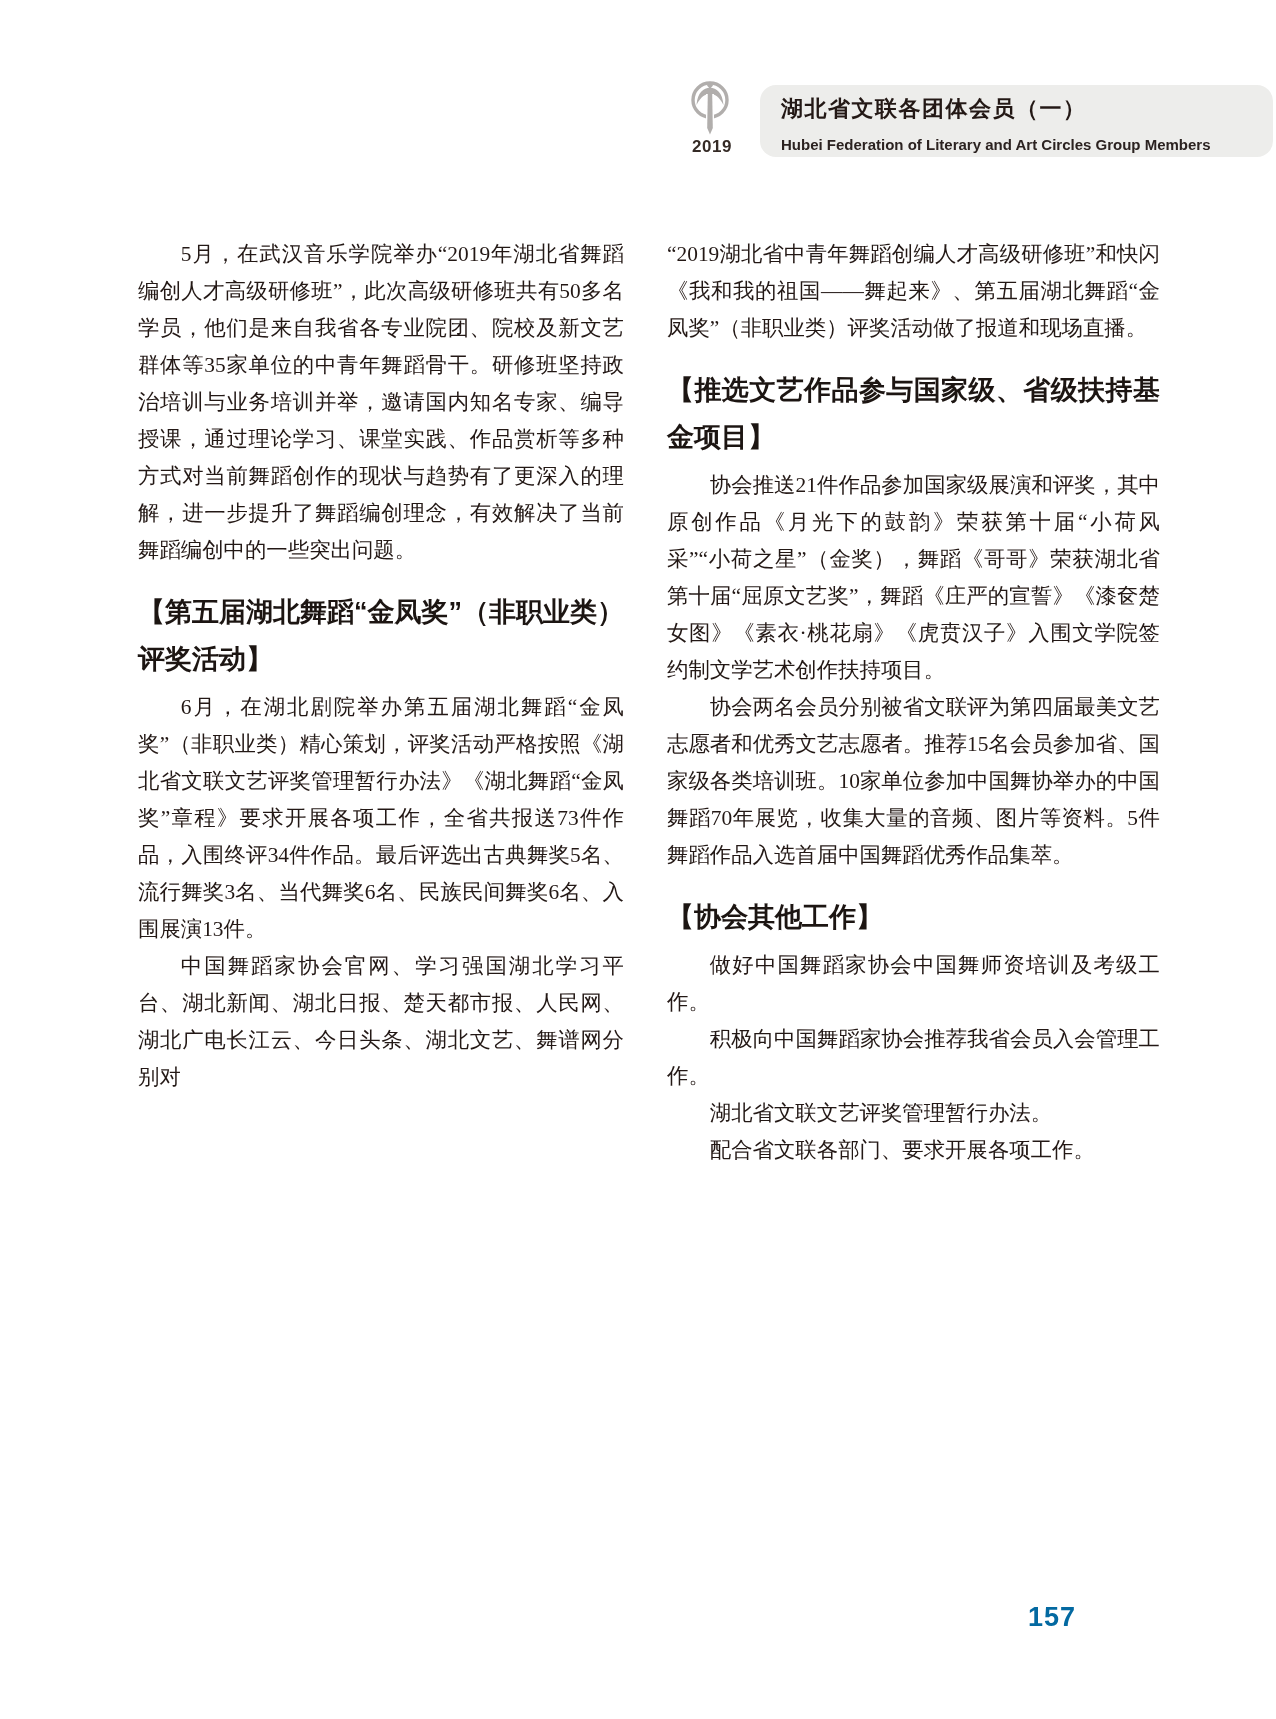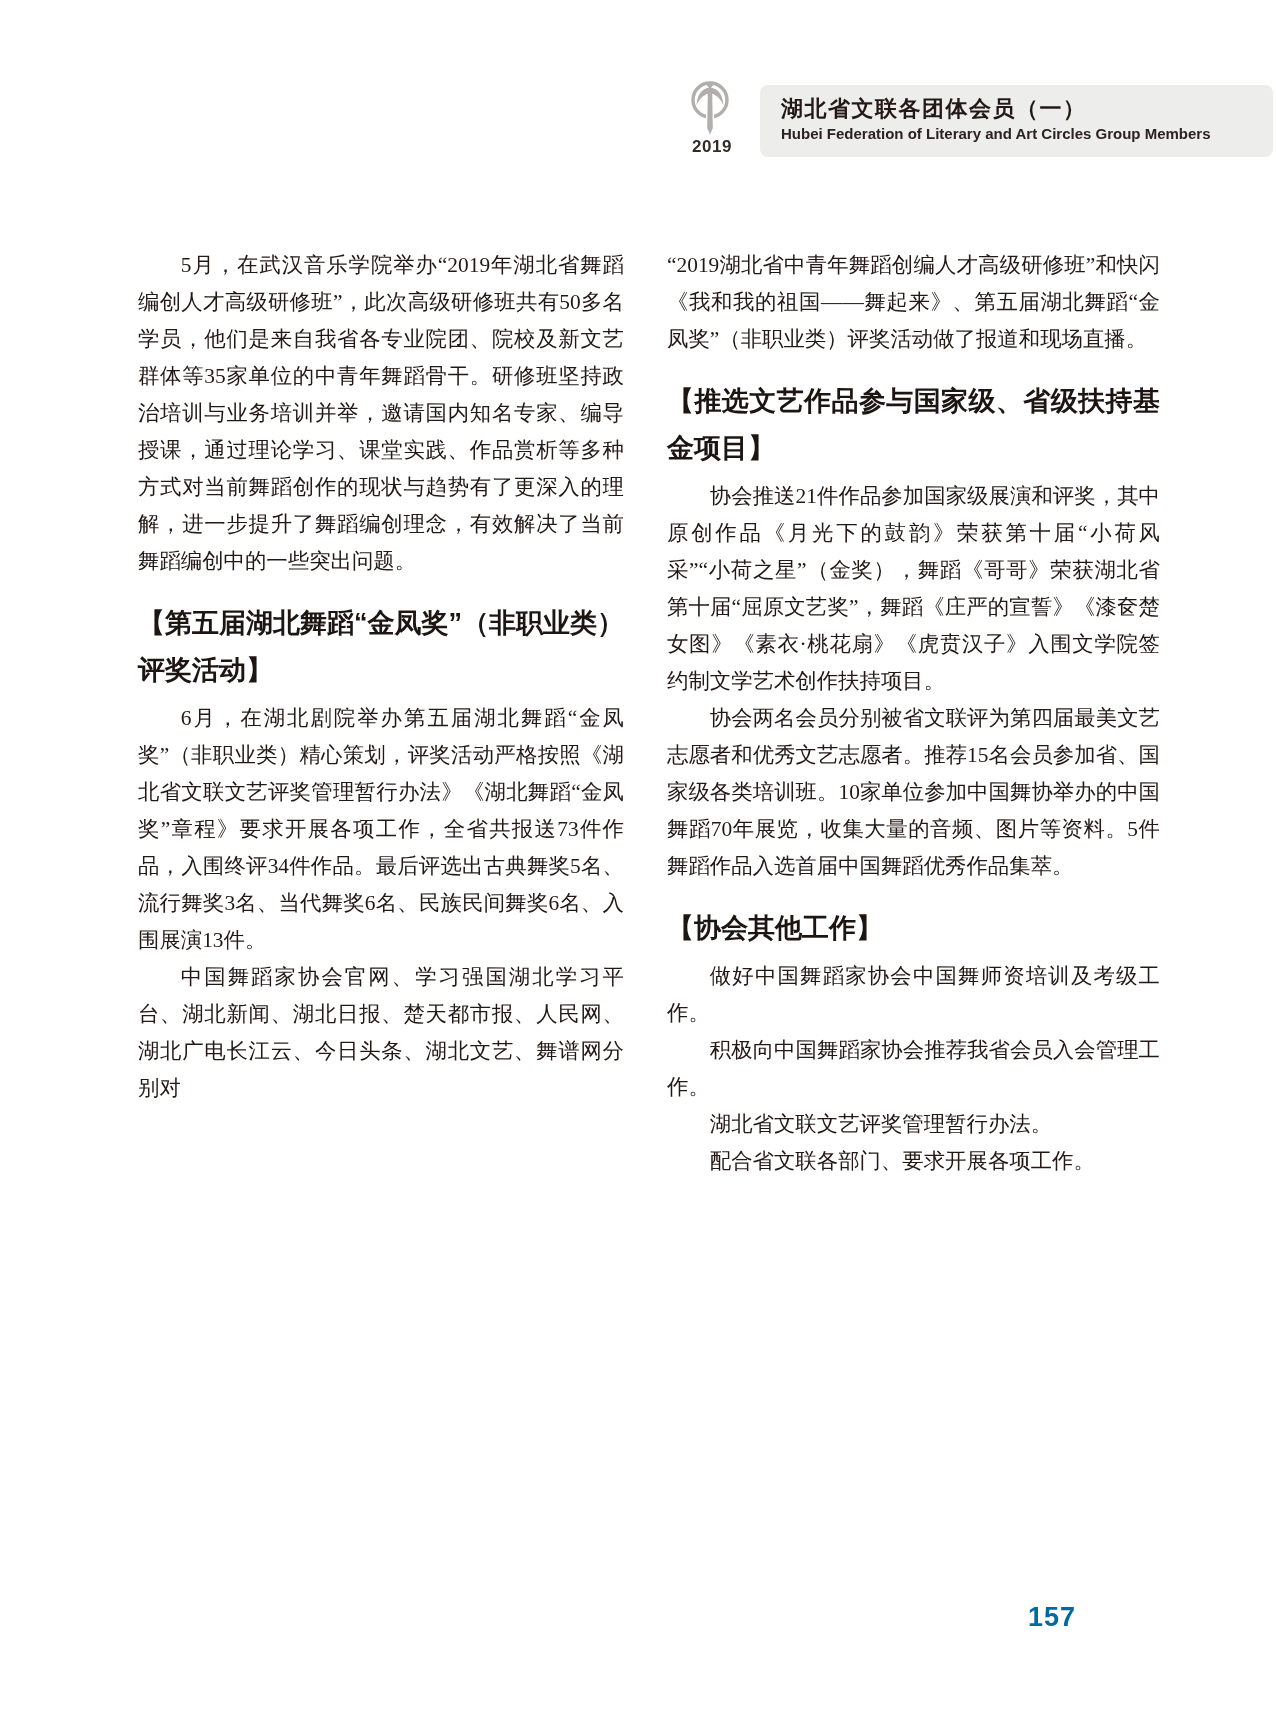--- a/index.html
+++ b/index.html
@@ -30,45 +30,45 @@
     color:#352b26;
     margin-top:0px;
   }
   .header-bar{
     position:absolute;
     left:760px;
     top:85px;
     width:513px;
     height:72px;
     background:#ededeb;
-    border-radius:8px;
+    border-radius:16px;
     box-sizing:border-box;
     padding:9px 0 0 21px;
   }
   .title-cn{
     font-family:"Liberation Sans", sans-serif;
     font-weight:bold;
     font-size:22px;
     letter-spacing:1.5px;
     color:#231815;
     white-space:nowrap;
   }
   .title-en{
     font-family:"Liberation Sans", sans-serif;
     font-weight:bold;
     font-size:15px;
     color:#2b2220;
-    margin-top:1px;
+    margin-top:12px;
     white-space:nowrap;
   }
 
   
   .column{
     position:absolute;
-    top:247px;
+    top:236px;
     text-align:justify;
     font-size:21.4px;
     line-height:37px;
     color:#231815;
   }
   .col-left{left:138px;width:486px;}
   .col-right{left:667px;width:493px;}
   .para{margin:0;padding:0;}
   .indent{text-indent:2em;}
   .noindent{text-indent:0;}

